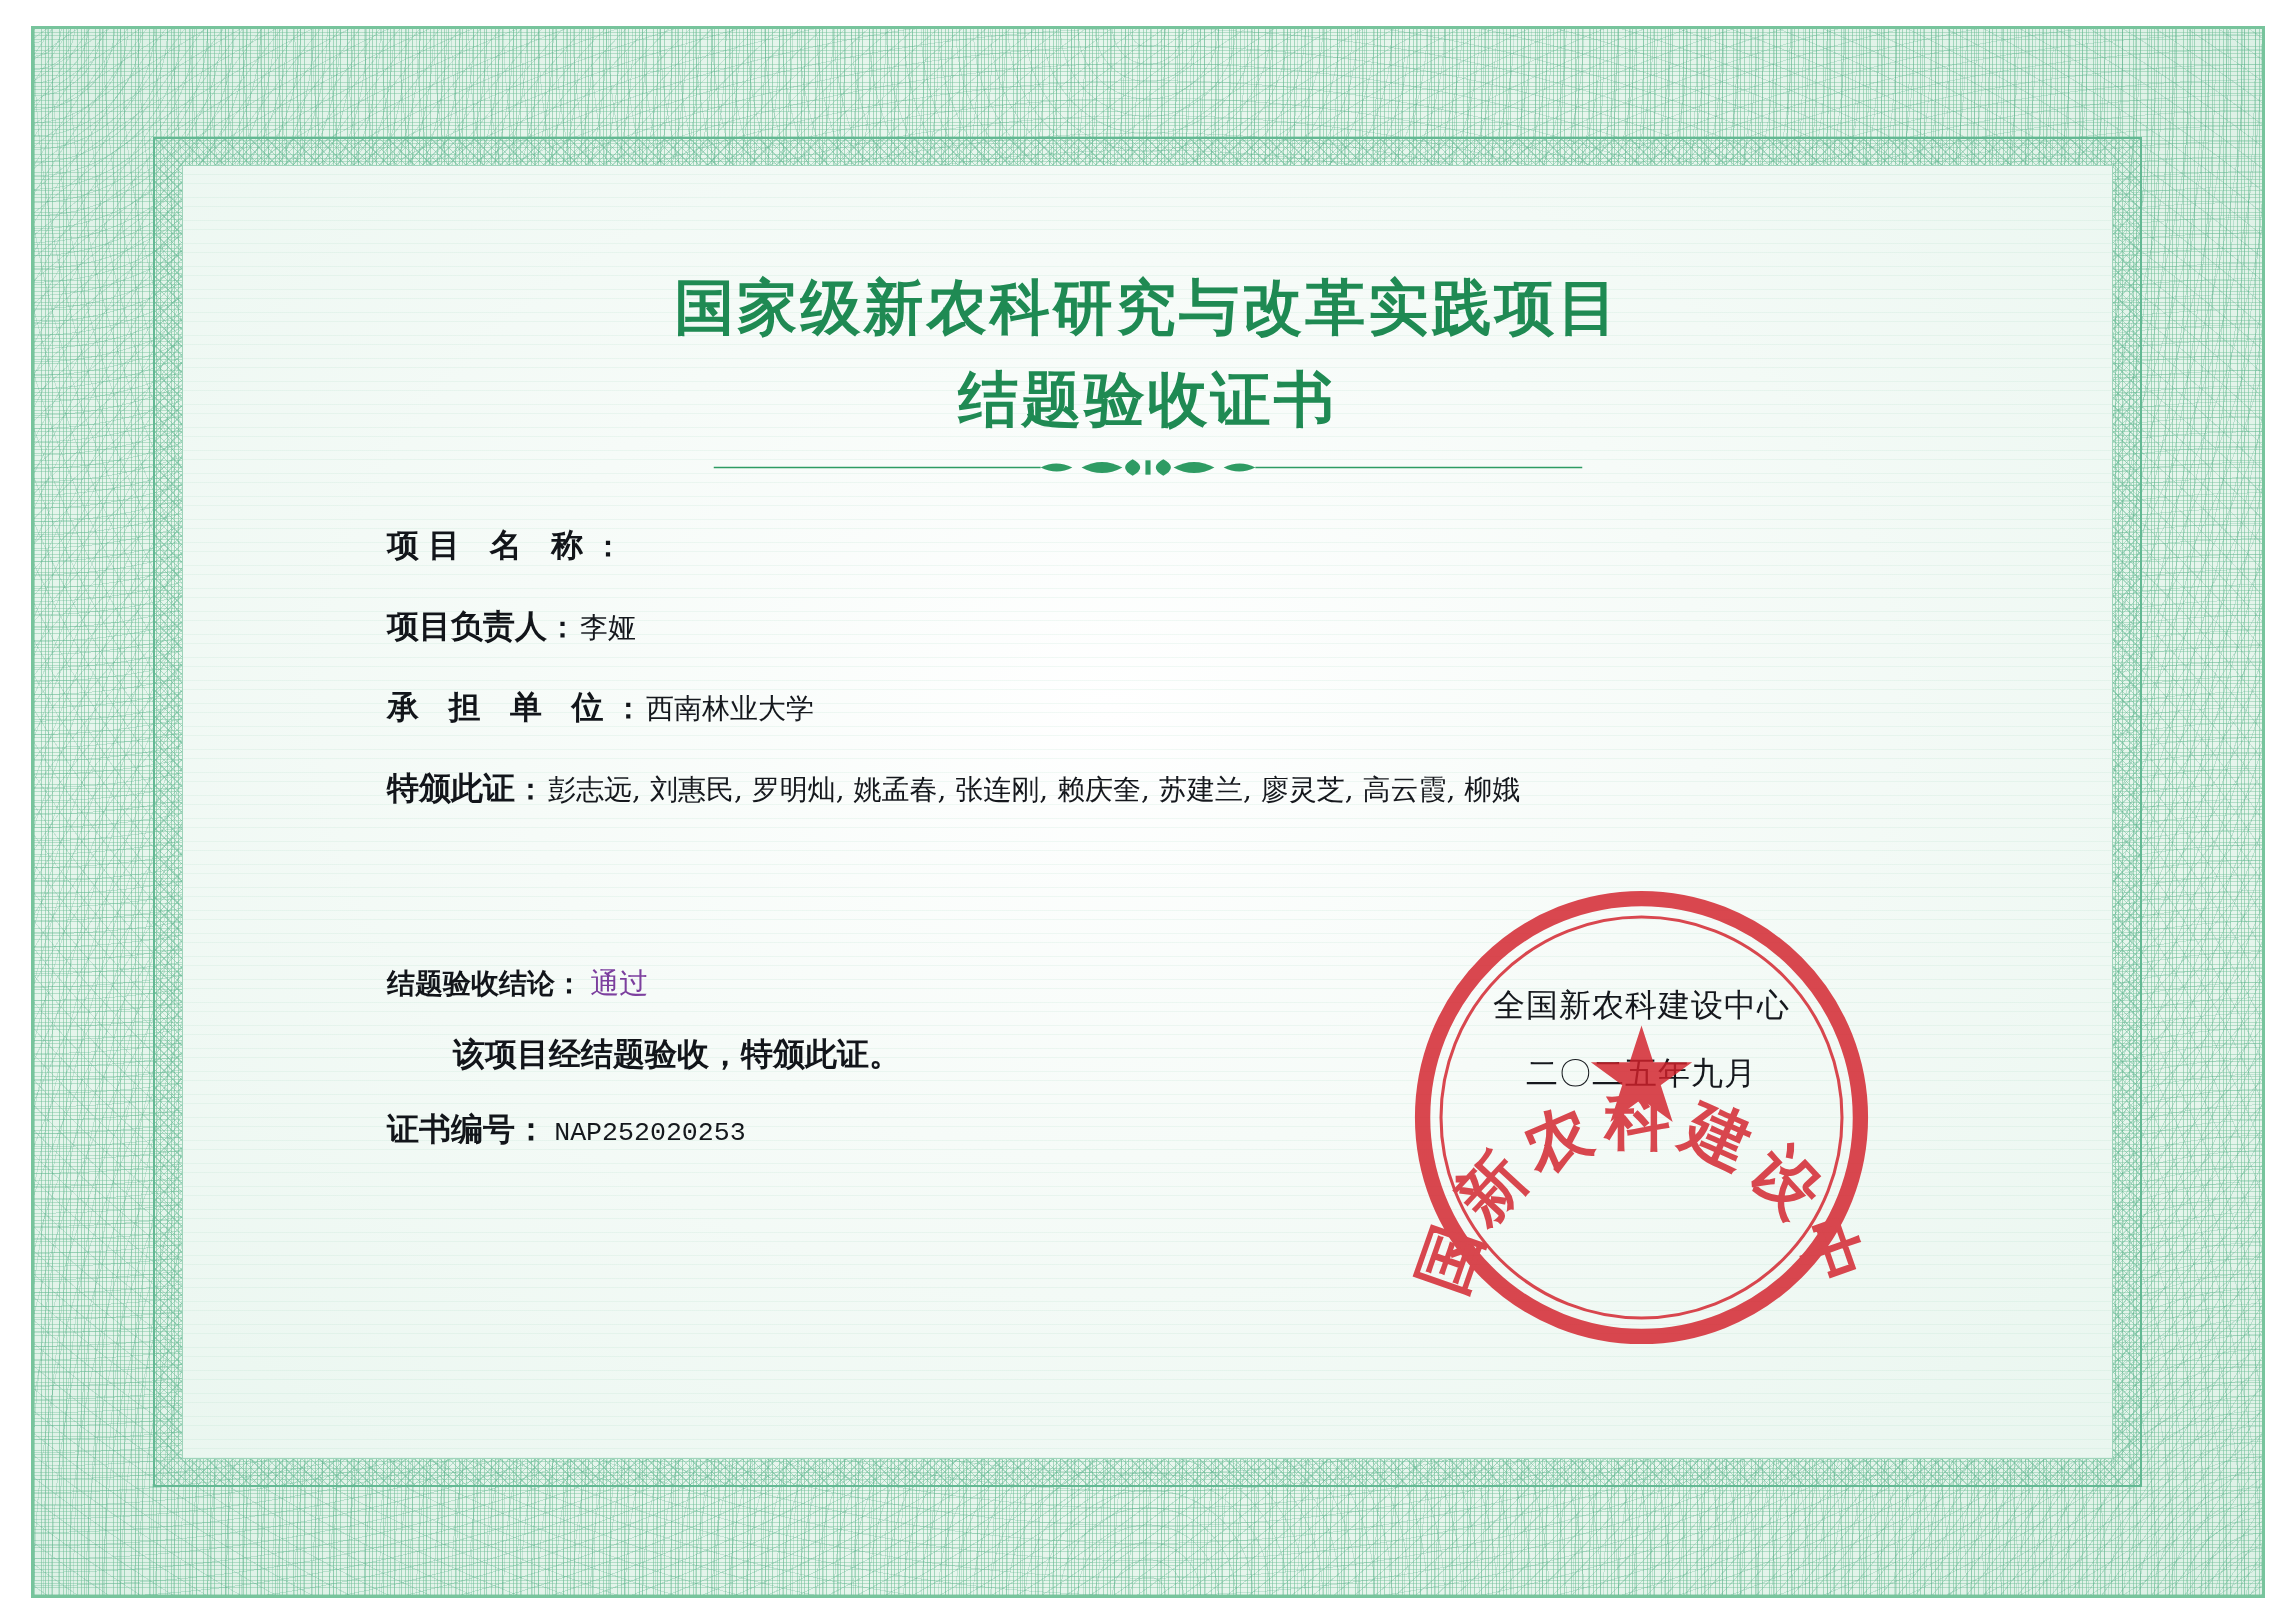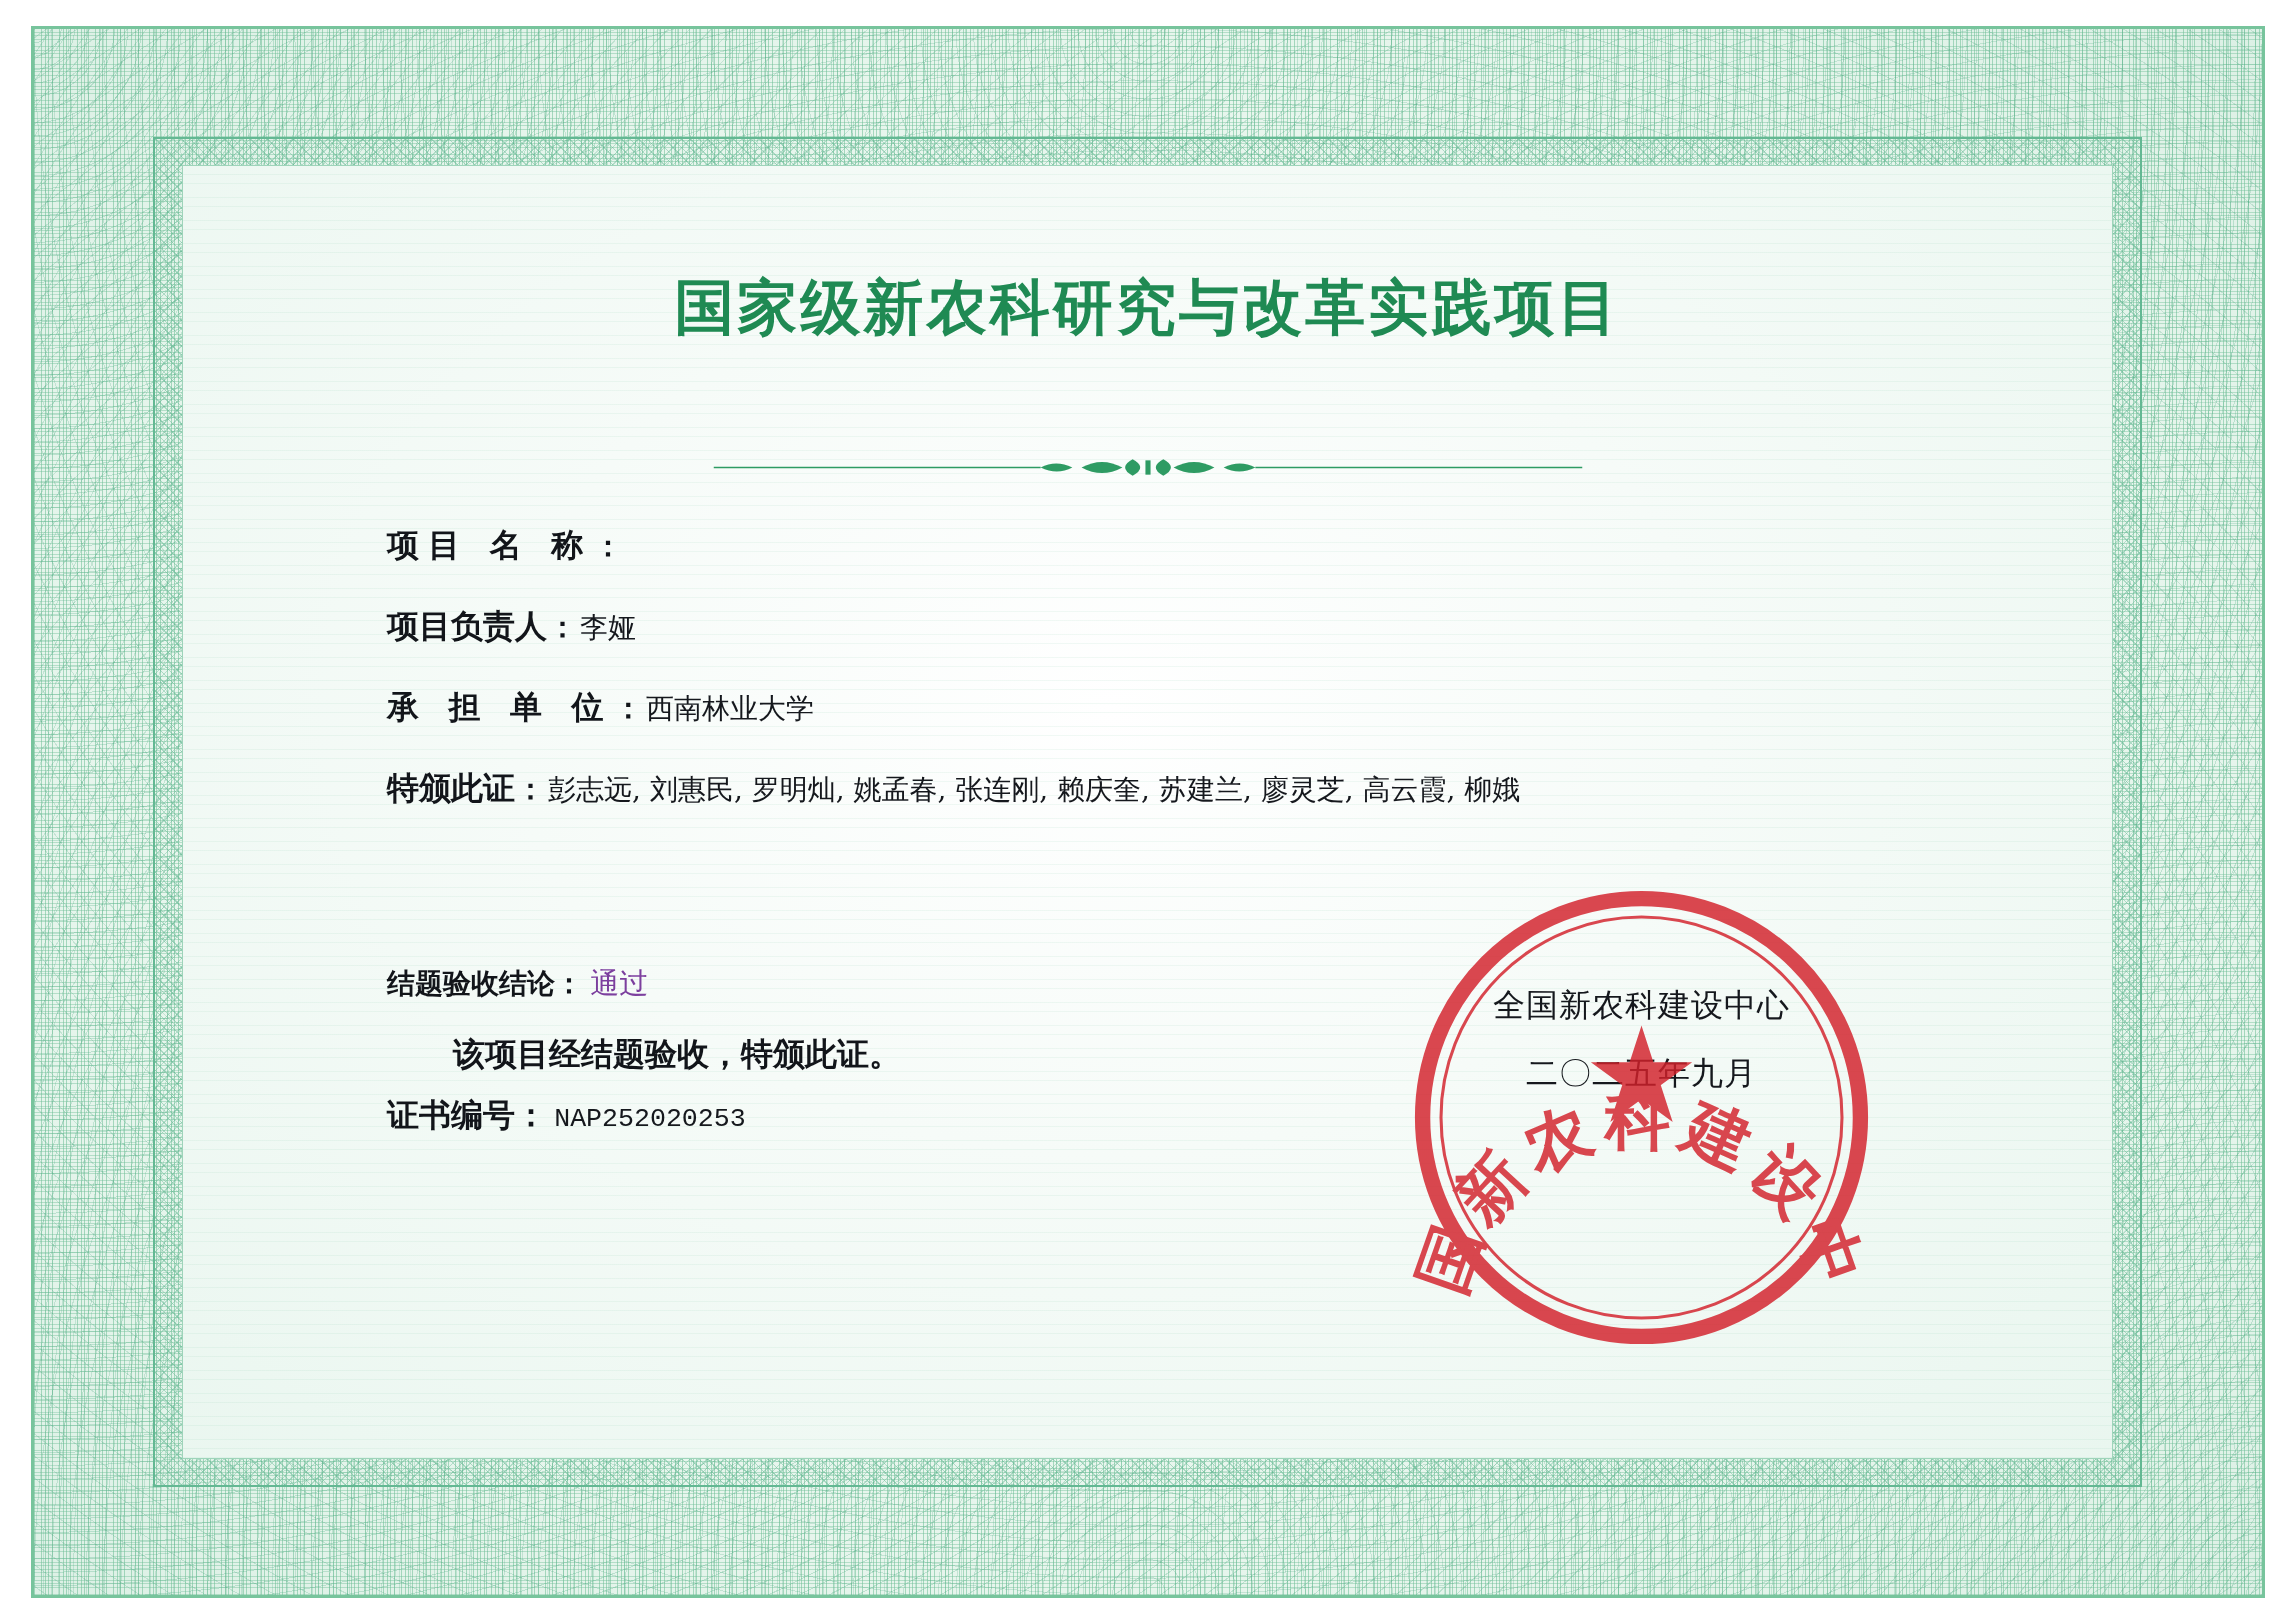--- a/index.html
+++ b/index.html
@@ -220,21 +220,21 @@
   .statement {
     margin-top: 29px;
     padding-left: 66px;
     font-size: 32px;
     font-weight: bold;
     color: #12151a;
     font-family: "DejaVu Serif", "Liberation Serif", serif;
     white-space: nowrap;
   }
   .certno {
-    margin-top: 17px;
+    margin-top: 31px;
     display: flex;
     align-items: baseline;
     white-space: nowrap;
   }
   .certno-label {
     font-size: 32px;
     font-weight: bold;
     color: #12151a;
     font-family: "DejaVu Serif", "Liberation Serif", serif;
   }
@@ -283,20 +283,21 @@
 <body>
 
 <div class="certificate">
 
   <div class="border-outer"></div>
   <div class="border-inner"></div>
 
   <div class="paper">
 
     <div class="title-main">国家级新农科研究与改革实践项目</div>
+    <div class="title-sub">结题验收证书</div>
 
     <div class="divider">
       <svg viewBox="0 0 1700 60" width="869" height="31">
         <line x1="0" y1="30" x2="640" y2="30" stroke="#2e9b63" stroke-width="3"></line>
         <line x1="1060" y1="30" x2="1700" y2="30" stroke="#2e9b63" stroke-width="3"></line>
         <path d="M640 30 q30 -16 62 0 q-30 16 -62 0 Z" fill="#2e9b63"></path>
         <path d="M1060 30 q-30 -16 -62 0 q30 16 62 0 Z" fill="#2e9b63"></path>
         <path d="M720 30 q40 -22 80 0 q-40 22 -80 0 Z" fill="#2e9b63"></path>
         <path d="M980 30 q-40 -22 -80 0 q40 22 80 0 Z" fill="#2e9b63"></path>
         <path d="M820 14 q30 16 0 32 q-30 -16 0 -32 Z" fill="#2e9b63"></path>

